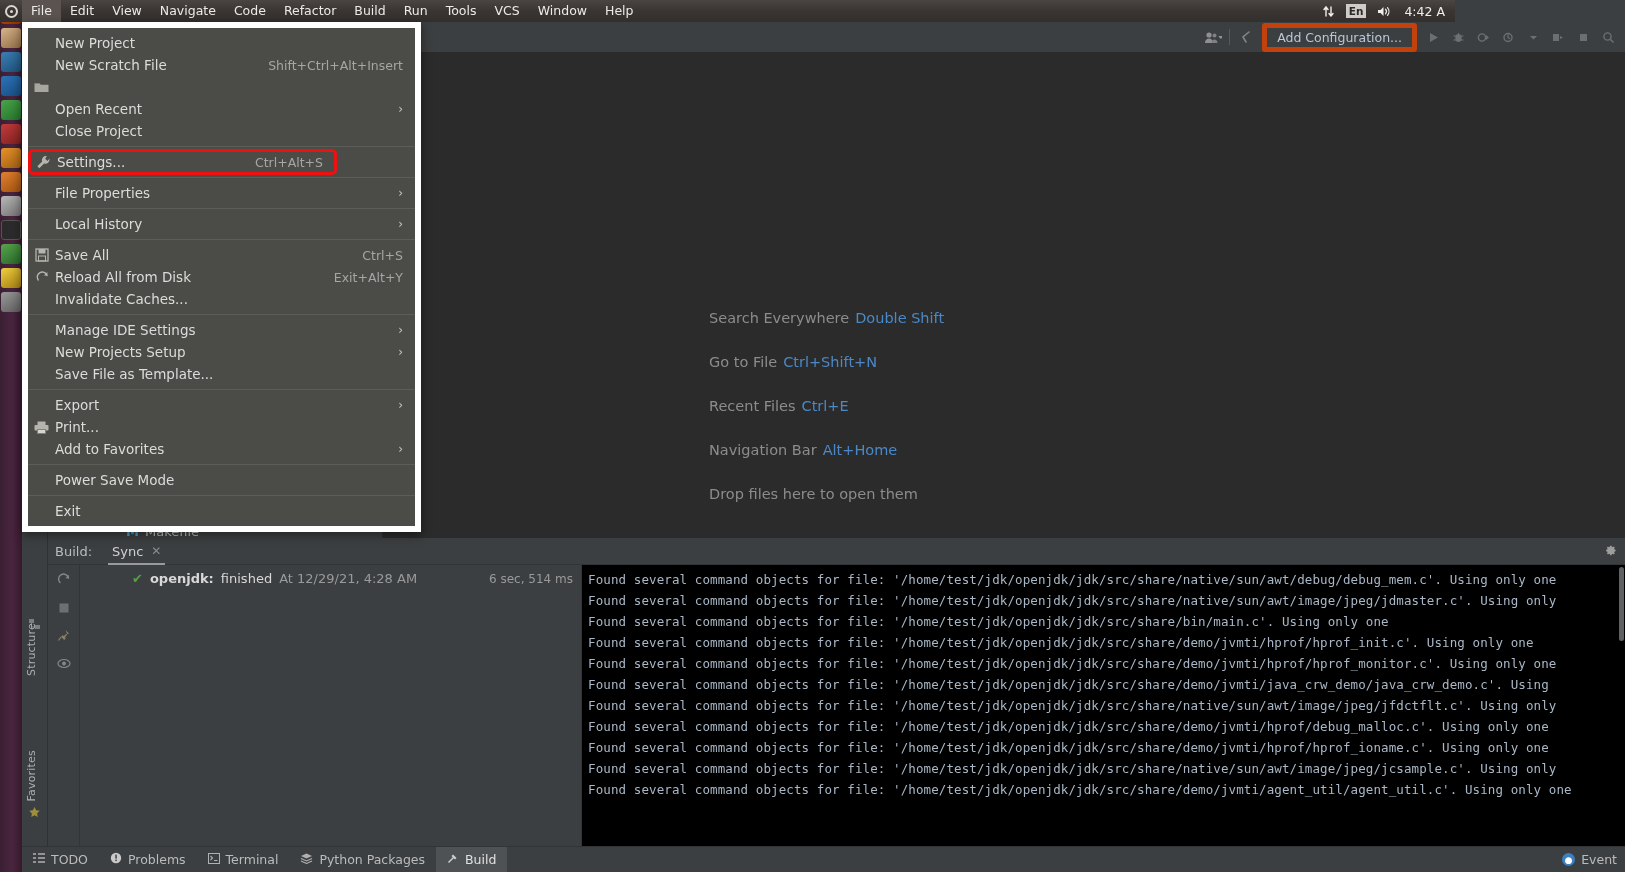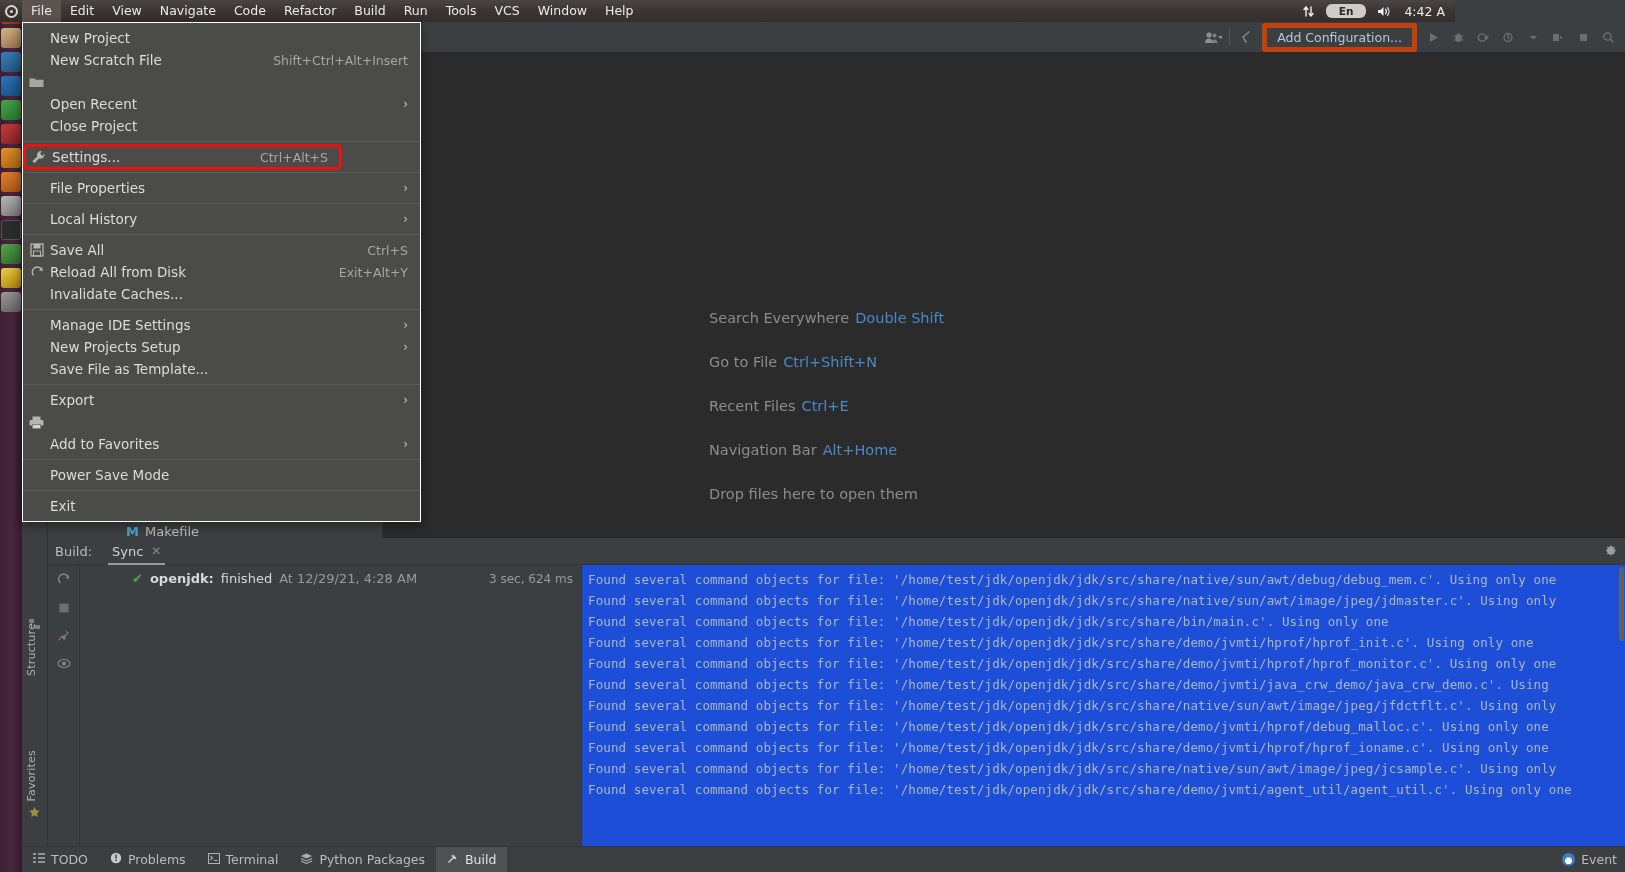--- a/index.html
+++ b/index.html
@@ -58,22 +58,22 @@
     padding: 0 9px; height: 22px; line-height: 22px; font-size: 12.5px;
     color: #eceae8; cursor: default; white-space: nowrap;
   }
   .menubar .mi.active { background: #5a534f; }
   .sysright {
     margin-left: auto; display: flex; align-items: center; gap: 11px;
     padding-right: 10px; font-size: 12.5px; color: #f0eeec;
   }
   .tray-ico { display: inline-flex; align-items: center; }
   .kbd-badge {
-    background: #cfccc8; color: #2b2b2b; border-radius: 6px;
-    font-size: 10.5px; padding: 1px 13px; line-height: 12px; font-weight: 600;
+    background: #cfccc8; color: #2b2b2b; border-radius: 0;
+    font-size: 10.5px; padding: 1px 3px; line-height: 12px; font-weight: 600;
   }
 
   
   .ide-toolbar {
     position: absolute; left: 22px; top: 22px; right: 0; height: 30px;
     background: #3c3f41; display: flex; align-items: center; z-index: 10;
   }
   .tb-right { margin-left: auto; display: flex; align-items: center; gap: 7px; padding-right: 8px; }
   .tb-icon { width: 18px; height: 18px; display: inline-flex; align-items: center; justify-content: center; opacity: .72; }
   .vsep { width: 1px; height: 16px; background: #55595b; }
@@ -160,21 +160,21 @@
     display: flex; align-items: center; gap: 7px;
     font-size: 13px; padding: 2px 8px 2px 52px; color: #bbbbbb;
   }
   .check { color: #5a9e4b; font-size: 13px; font-weight: bold; }
   .res-name { color: #d8d8d8; font-weight: bold; }
   .res-state { color: #d8d8d8; }
   .res-time { color: #9a9a9a; text-align: right; }
   .res-dur { margin-left: auto; color: #9a9a9a; font-size: 12px; }
 
   .console {
-    flex: 1; background: #1d4ed8; overflow: hidden; position: relative;
+    flex: 1; background: #000000; overflow: hidden; position: relative;
     padding: 4px 0 0 6px;
   }
   .log-line {
     font-family: "DejaVu Sans Mono", "Liberation Mono", monospace;
     font-size: 12.5px; line-height: 21px; color: #a9b7c6;
     white-space: nowrap; letter-spacing: .1px;
   }
   .console-scrollbar {
     position: absolute; right: 1px; top: 2px; width: 5px; height: 74px;
     background: #5e6264; border-radius: 3px;
@@ -195,21 +195,21 @@
   .sb-right { margin-left: auto; display: flex; align-items: center; gap: 6px; padding-right: 8px; }
   .event-dot {
     width: 13px; height: 13px; border-radius: 50%;
     background: #3b7fc4; display:inline-flex; align-items:center; justify-content:center;
     color:#fff; font-size:9px;
   }
 
   
   .file-menu {
     position: absolute; left: 22px; top: 22px; width: 399px;
-    background: #4b4b47; border: 1px solid #ffffff;
+    background: #4b4b47; border: 6px solid #ffffff;
     z-index: 60; padding: 4px 0 4px 0;
     box-shadow: 0 3px 10px rgba(0,0,0,.45);
   }
   .menu-item {
     display: flex; align-items: center; height: 22px;
     color: #dcdcdc; font-size: 13.5px; padding: 0 12px 0 0;
     position: relative; white-space: nowrap;
   }
   .mi-icon {
     width: 27px; min-width: 27px; display: flex; align-items: center; justify-content: center;
@@ -411,21 +411,21 @@
               <circle cx="7" cy="5.5" r="1.9" fill="#a8a8a8"></circle>
             </svg>
         </span>
       </div>
       <div class="build-tree">
         <div class="build-result">
           <span class="check">✔</span>
           <span class="res-name">openjdk:</span>
           <span class="res-state">finished</span>
           <span class="res-time">At 12/29/21, 4:28 AM</span>
-          <span class="res-dur">3 sec, 624 ms</span>
+          <span class="res-dur">6 sec, 514 ms</span>
         </div>
       </div>
       <div class="console">
         <div id="console-lines">
             <div class="log-line">Found several command objects for file: '/home/test/jdk/openjdk/jdk/src/share/native/sun/awt/debug/debug_mem.c'. Using only one</div>
             <div class="log-line">Found several command objects for file: '/home/test/jdk/openjdk/jdk/src/share/native/sun/awt/image/jpeg/jdmaster.c'. Using only</div>
             <div class="log-line">Found several command objects for file: '/home/test/jdk/openjdk/jdk/src/share/bin/main.c'. Using only one</div>
             <div class="log-line">Found several command objects for file: '/home/test/jdk/openjdk/jdk/src/share/demo/jvmti/hprof/hprof_init.c'. Using only one</div>
             <div class="log-line">Found several command objects for file: '/home/test/jdk/openjdk/jdk/src/share/demo/jvmti/hprof/hprof_monitor.c'. Using only one</div>
             <div class="log-line">Found several command objects for file: '/home/test/jdk/openjdk/jdk/src/share/demo/jvmti/java_crw_demo/java_crw_demo.c'. Using</div>
@@ -625,20 +625,21 @@
         <span class="mi-arrow">›</span>
       </div>
       <div class="menu-item">
         <span class="mi-icon">
           <svg width="15" height="13" viewBox="0 0 15 13">
             <rect x="3.5" y="0.5" width="8" height="3.5" fill="#c8c8c0"></rect>
             <rect x="0.5" y="4" width="14" height="5.5" rx="1" fill="#c8c8c0"></rect>
             <rect x="3.5" y="8.5" width="8" height="4" fill="#efefe8" stroke="#8c8c84"></rect>
           </svg>
         </span>
+        <span class="mi-label">Print...</span>
       </div>
       <div class="menu-item">
         <span class="mi-icon"></span>
         <span class="mi-label">Add to Favorites</span>
         <span class="mi-arrow">›</span>
       </div>
       <div class="menu-sep"></div>
       <div class="menu-item">
         <span class="mi-icon"></span>
         <span class="mi-label">Power Save Mode</span>

